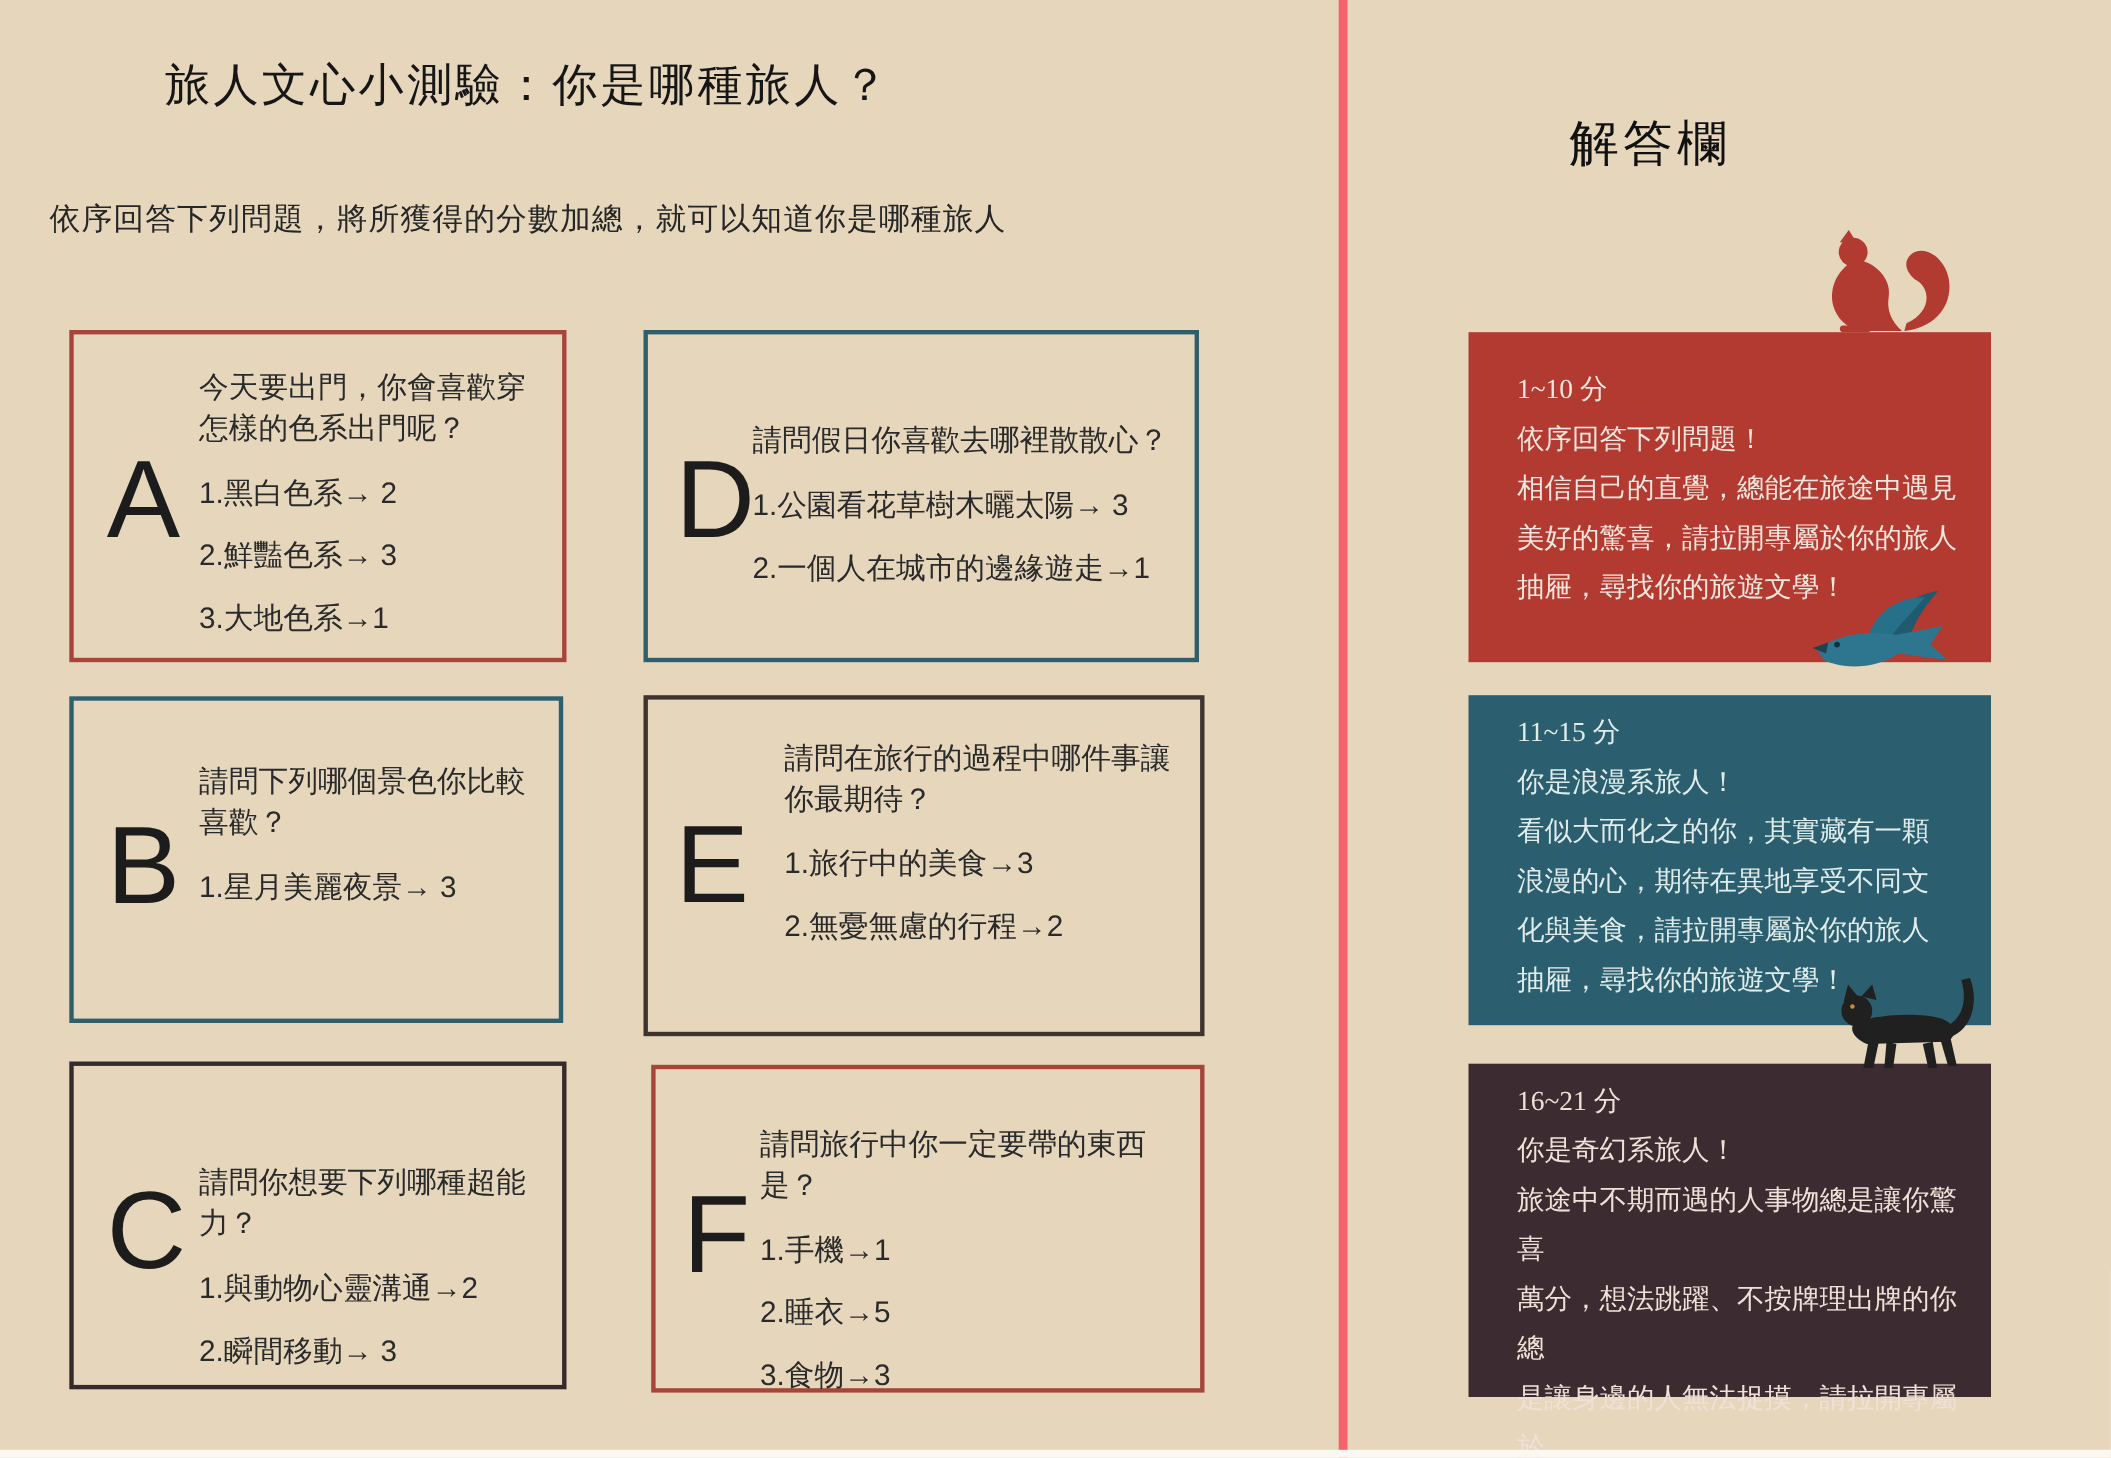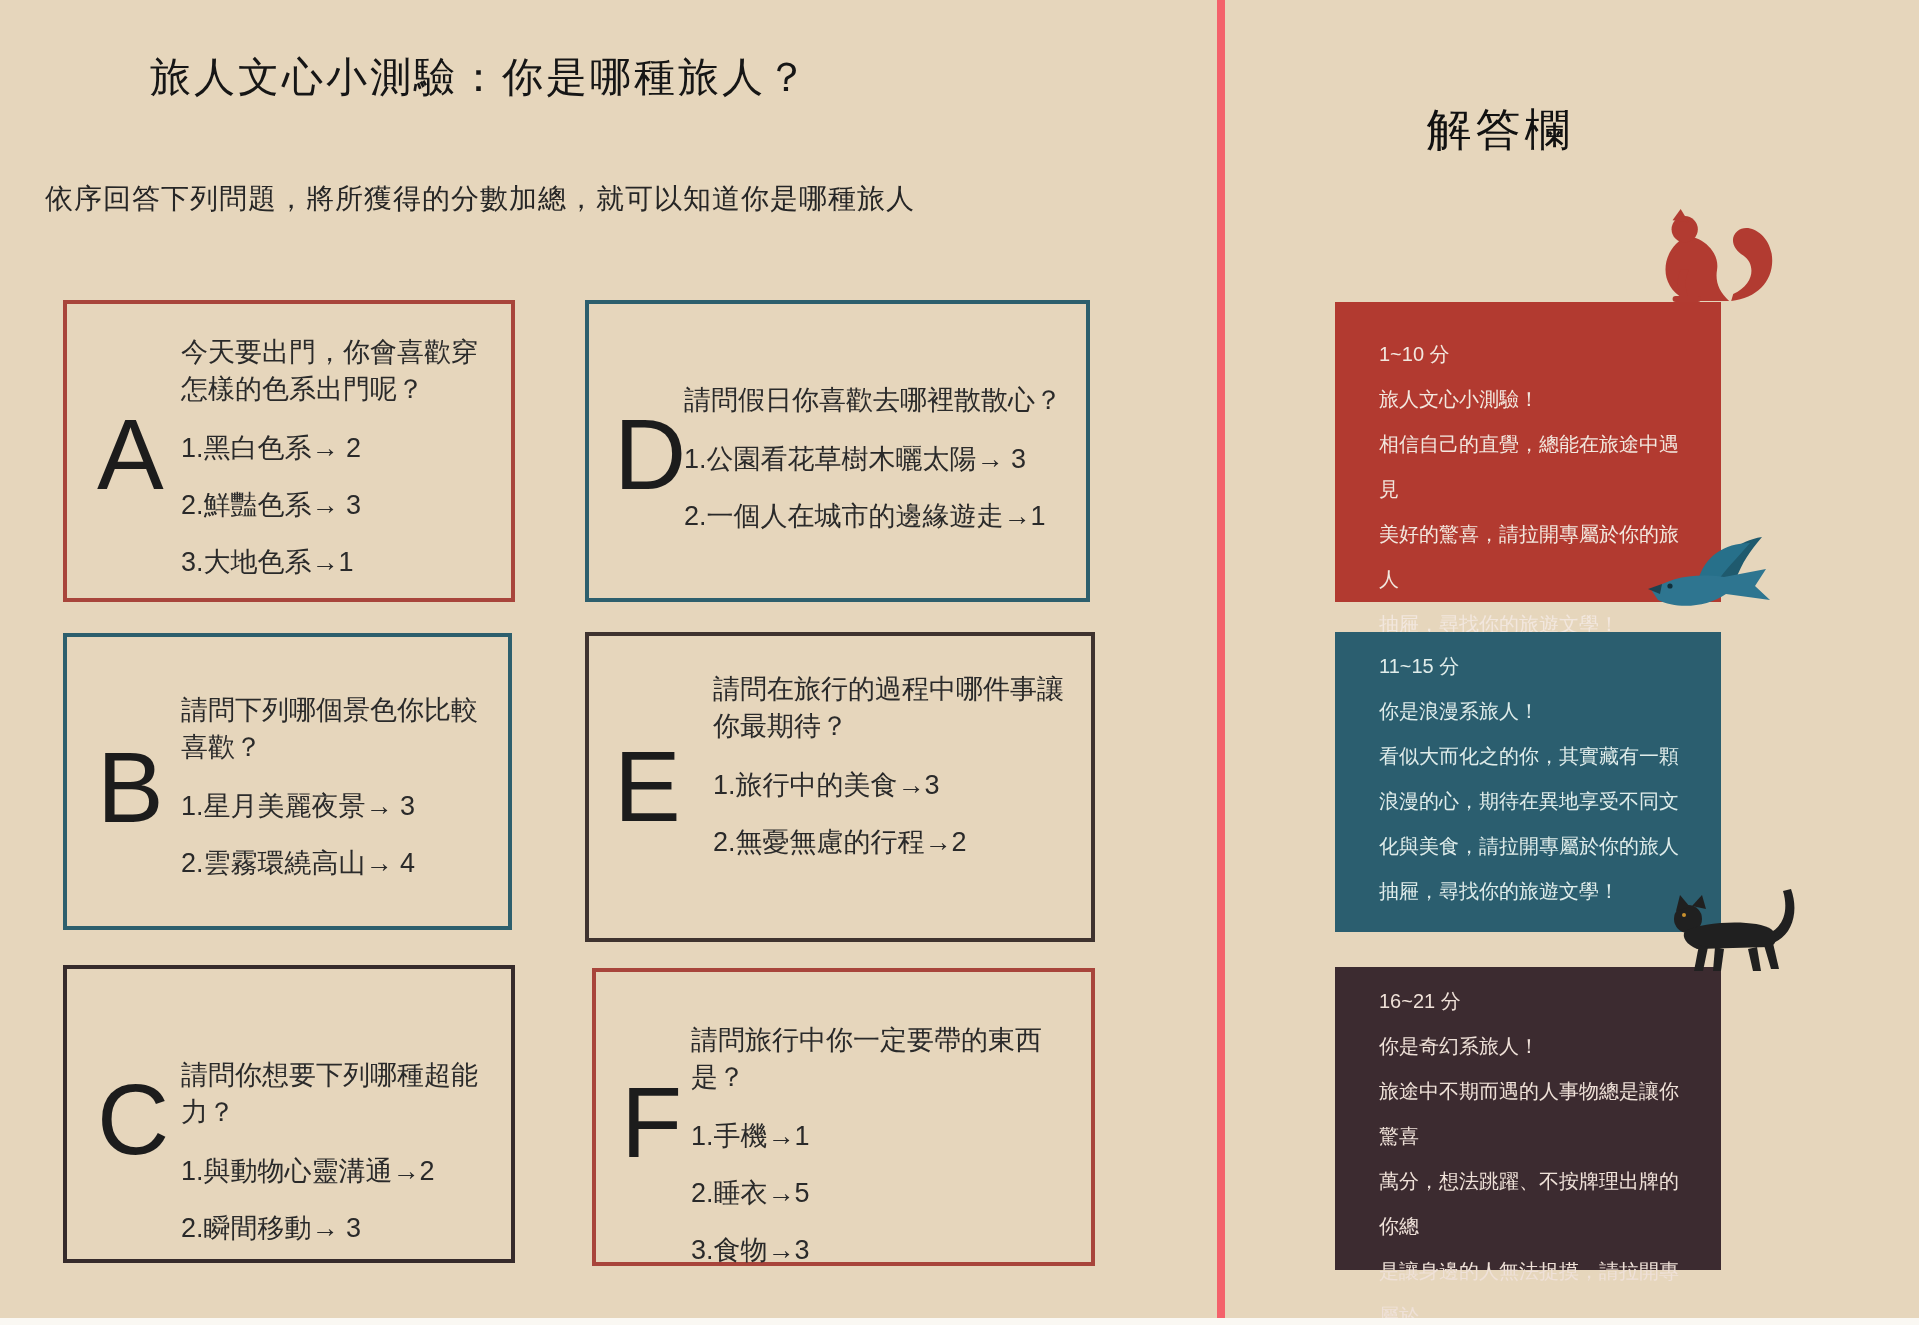--- a/index.html
+++ b/index.html
@@ -57,24 +57,24 @@
   .divider { position:absolute; left:1217px; top:0; width:8px; height:1325px;
     background:#f4626b; }
 
   
   .answer-title {
     position:absolute; left:1300px; top:100px; width:400px;
     text-align:center; font-size:45px; font-weight:500; color:#111111;
     letter-spacing:4px;
   }
   .card {
-    position:absolute; left:1335px; width:386px; box-sizing:border-box;
+    position:absolute; left:1335px; width:475px; box-sizing:border-box;
     padding:30px 28px 0 44px;
-    font-family:Liberation Sans, sans-serif;
-    font-size:20px; line-height:45px;
+    font-family:Liberation Serif, serif;
+    font-size:25px; line-height:45px;
   }
   .card-1 { top:302px; height:300px; background:#b23a30; color:#f2e7de; padding-top:30px; }
   .card-2 { top:632px; height:300px; background:#2b5e6f; color:#dfecea; padding-top:12px; }
   .card-3 { top:967px; height:303px; background:#3c2b30; color:#efe1d8; padding-top:12px; }
 
   .decor { position:absolute; }
   .decor-squirrel { left:1642px; top:207px; width:142px; height:96px; }
   .decor-bird     { left:1648px; top:533px; width:150px; height:100px; }
   .decor-cat      { left:1662px; top:883px; width:142px; height:92px; }
 
@@ -103,21 +103,20 @@
   </div>
 
   <div class="qbox teal q-b col1">
     <div class="qletter">B</div>
     <div class="qcontent">
       <div class="qq">
         <div>請問下列哪個景色你比較</div>
         <div>喜歡？</div>
       </div>
       <div class="opt">1.星月美麗夜景→ 3</div>
-      <div class="opt">2.雲霧環繞高山→ 4</div>
     </div>
   </div>
 
   <div class="qbox dark q-c col1">
     <div class="qletter">C</div>
     <div class="qcontent">
       <div class="qq">
         <div>請問你想要下列哪種超能力？</div>
       </div>
       <div class="opt">1.與動物心靈溝通→2</div>
@@ -159,21 +158,21 @@
       <div class="opt">3.食物→3</div>
     </div>
   </div>
 
   <div class="divider"></div>
 
   <div class="answer-title">解答欄</div>
 
   <div class="card card-1">
     <div>1~10 分</div>
-    <div>旅人文心小測驗！</div>
+    <div>依序回答下列問題！</div>
     <div>相信自己的直覺，總能在旅途中遇見</div>
     <div>美好的驚喜，請拉開專屬於你的旅人</div>
     <div>抽屜，尋找你的旅遊文學！</div>
   </div>
 
   <div class="card card-2">
     <div>11~15 分</div>
     <div>你是浪漫系旅人！</div>
     <div>看似大而化之的你，其實藏有一顆</div>
     <div>浪漫的心，期待在異地享受不同文</div>

